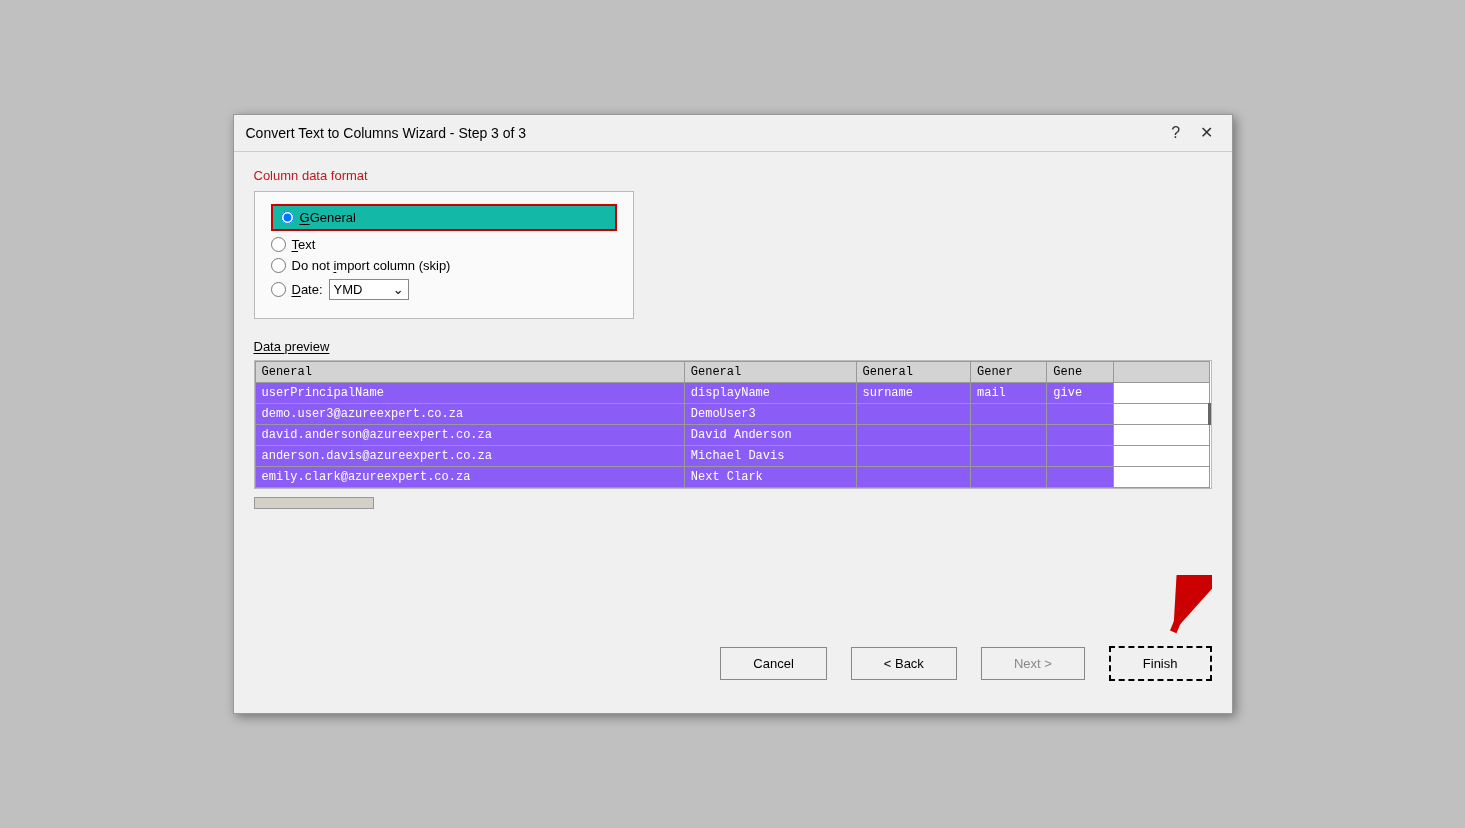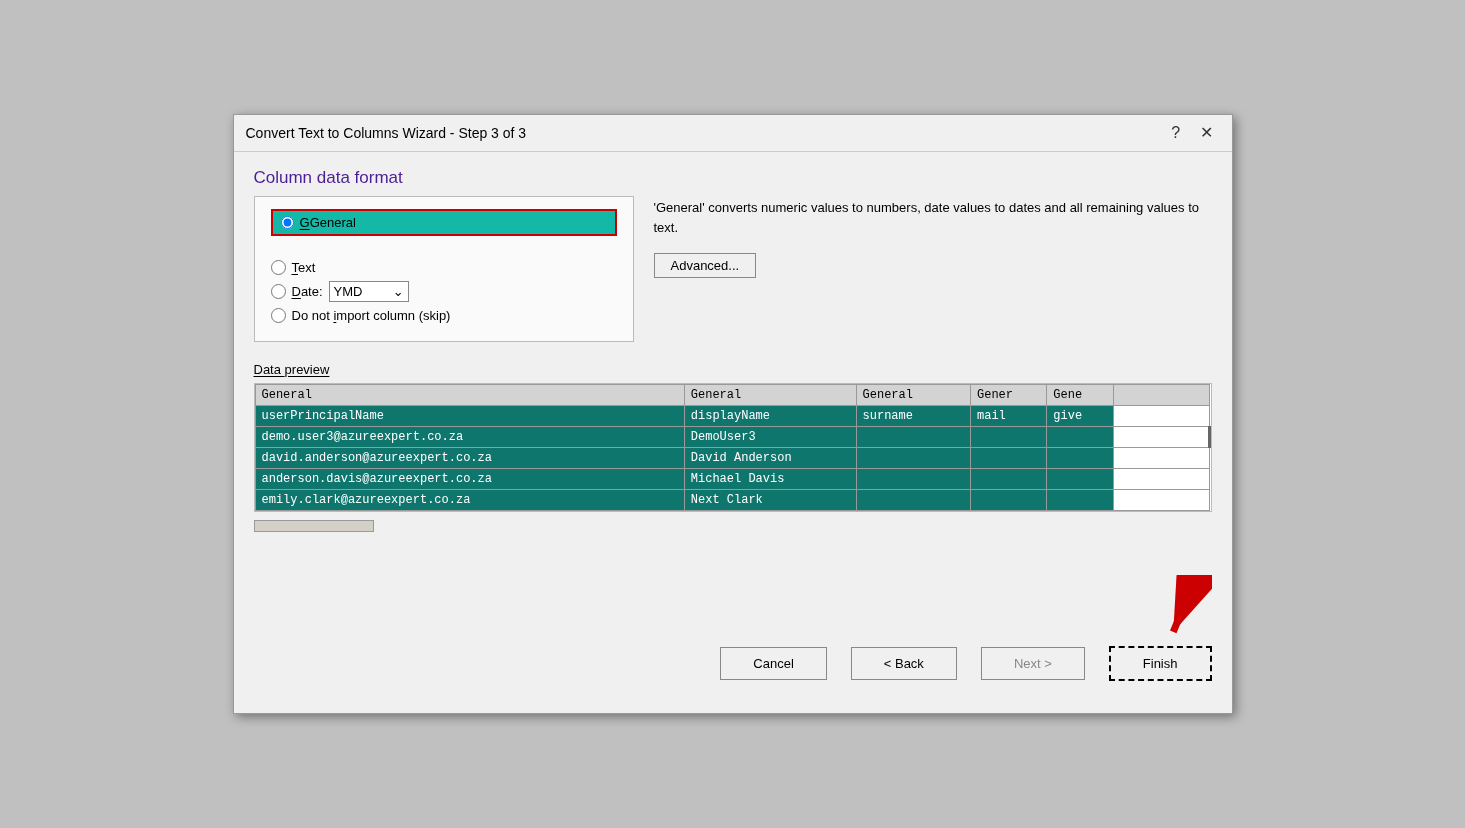--- a/index.html
+++ b/index.html
@@ -66,23 +66,23 @@
       margin-bottom: 4px;
     }
     .section-box {
       border: 1px solid #bbb;
       background: #fafafa;
       padding: 12px 16px;
       display: inline-block;
       min-width: 380px;
     }
     .section-label {
-      font-size: 17px;
+      font-size: 13px;
       font-weight: normal;
-      color: #4c1d95;
+      color: #b91c1c;
       margin-bottom: 8px;
     }
     .radio-row {
       display: flex;
       align-items: center;
       gap: 6px;
       margin-bottom: 6px;
       font-size: 13px;
     }
     .radio-row input[type="radio"] {
@@ -211,21 +211,21 @@
       white-space: nowrap;
       overflow: hidden;
     }
     .preview-table td {
       border: 1px solid #999;
       padding: 3px 6px;
       white-space: nowrap;
       overflow: hidden;
     }
     .selected-col {
-      background: #0f766e;
+      background: #8b5cf6;
       color: #fff;
     }
     .horiz-scroll {
       margin-top: 4px;
       height: 12px;
       background: #d4d0c8;
       border: 1px solid #999;
       width: 120px;
       cursor: pointer;
     }
@@ -289,51 +289,47 @@
         <div class="section-label">Column data format</div>
         <div class="section-box">
           
           <div class="general-row">
             <input type="radio" id="radio-general" name="colformat" checked="" style="">
             <label for="radio-general" class="radio-label">
               <span class="underline-first">G</span><span>General</span>
             </label>
           </div>
           
-          <div class="radio-row" style="margin-top:24px;">
+          <div class="radio-row" style="margin-top:6px;">
             <input type="radio" id="radio-text" name="colformat" style="">
             <label for="radio-text" class="radio-label">
               <span class="underline-first">T</span><span>ext</span>
+            </label>
+          </div>
+          
+          <div class="radio-row">
+            <input type="radio" id="radio-skip" name="colformat" style="">
+            <label for="radio-skip" class="radio-label">
+              <span>Do not </span><span class="underline-first">i</span><span>mport column (skip)</span>
             </label>
           </div>
           
           <div class="radio-row date-row">
             <input type="radio" id="radio-date" name="colformat" style="">
             <label for="radio-date" class="radio-label">
               <span class="underline-first">D</span><span>ate:</span>
             </label>
             <div class="date-select">
               <span>YMD</span>
               <span>⌄</span>
             </div>
           </div>
-          
-          <div class="radio-row">
-            <input type="radio" id="radio-skip" name="colformat" style="">
-            <label for="radio-skip" class="radio-label">
-              <span>Do not </span><span class="underline-first">i</span><span>mport column (skip)</span>
-            </label>
-          </div>
         </div>
       </div>
 
-      <div class="right-panel">
-        <p class="general-desc">'General' converts numeric values to numbers, date values to dates and all remaining values to text.</p>
-        <button class="advanced-btn">Advanced...</button>
-      </div>
     </div>
 
 
     <div class="preview-section">
       <div class="preview-label">
         Data <span style="text-decoration:underline;">p</span>review
       </div>
       <div class="preview-table-wrapper">
         <table class="preview-table">
           <colgroup>

